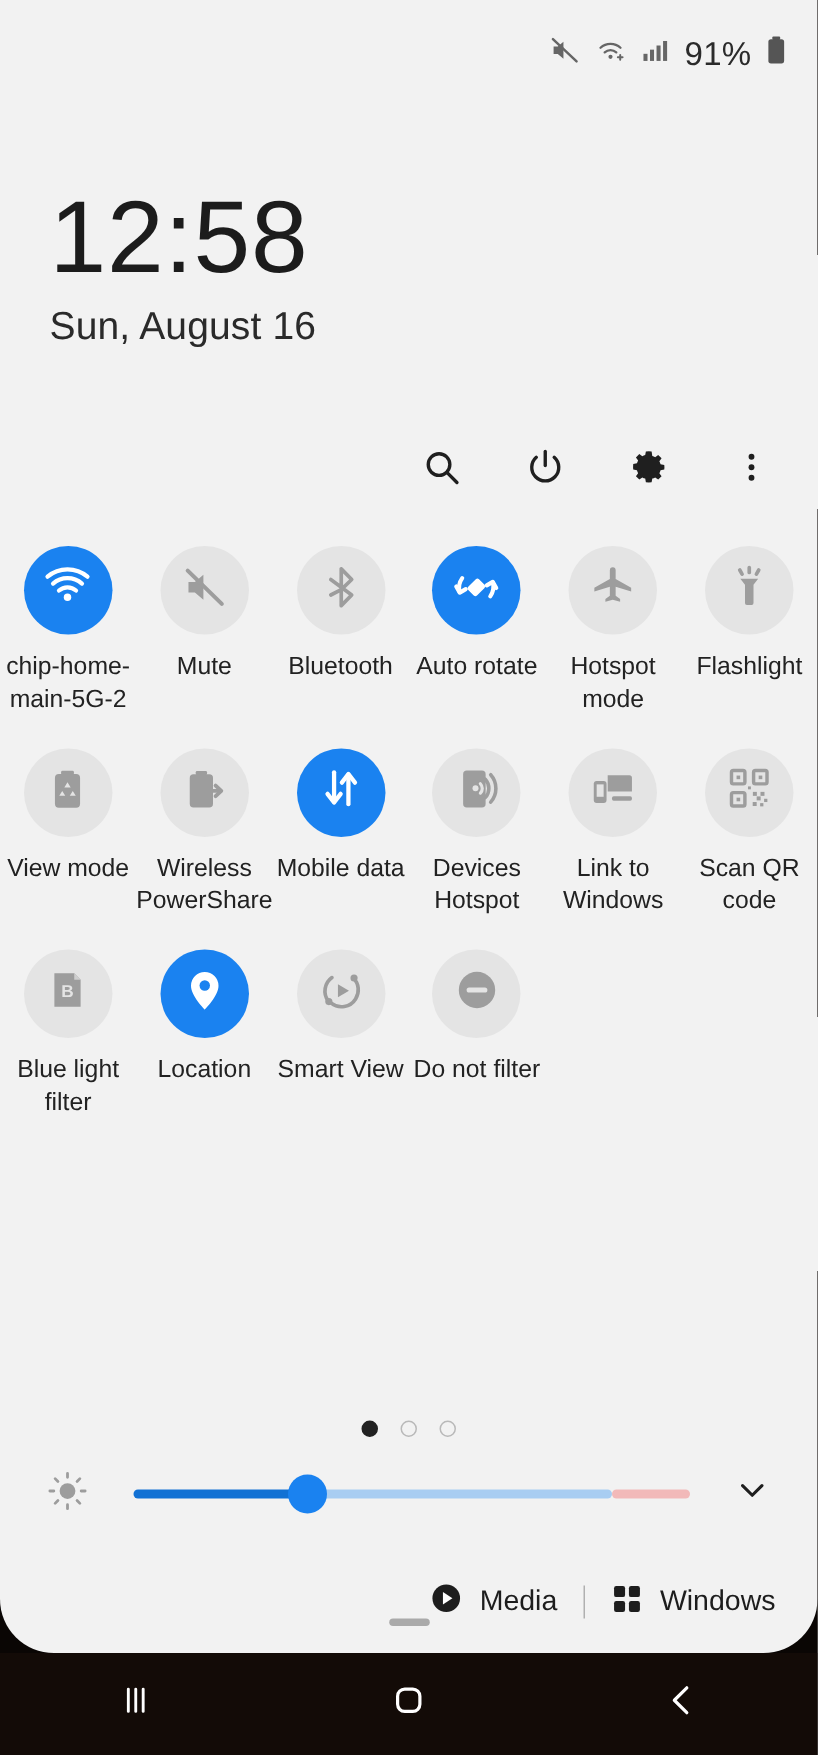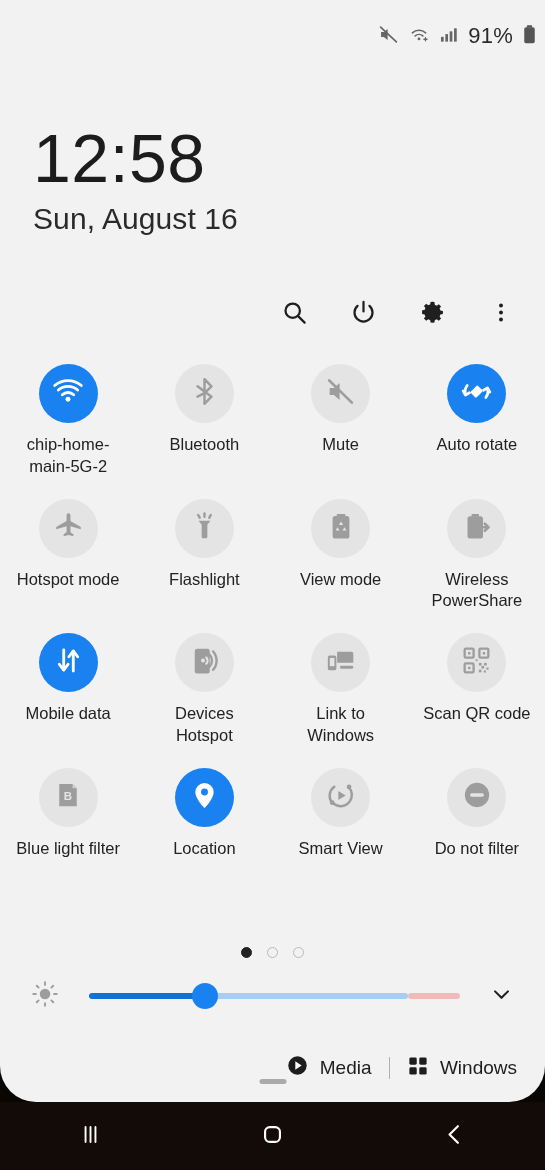--- a/index.html
+++ b/index.html
@@ -30,21 +30,21 @@
 
   
   #statusbar {
     position: absolute;
     top: 0; right: 0;
     height: 72px;
     display: flex;
     align-items: center;
     justify-content: flex-end;
     gap: 9px;
-    padding-right: 8px;
+    padding-right: 20px;
   }
   #statusbar .sb-icon { display: block; }
   #battery-text {
     font-size: 22px;
     color: #2b2b2b;
     letter-spacing: 0.2px;
     margin-left: 1px;
   }
 
   
@@ -54,21 +54,21 @@
     top: 122px;
   }
   #clock-time {
     font-size: 68px;
     color: #1c1c1c;
     line-height: 1.06;
     font-weight: 400;
     letter-spacing: 0.5px;
   }
   #clock-date {
-    font-size: 30px;
+    font-size: 26px;
     color: #2a2a2a;
     margin-top: 8px;
     letter-spacing: 0.1px;
   }
 
   
   #toolbar {
     position: absolute;
     top: 292px;
     right: 22px;
@@ -82,21 +82,21 @@
     cursor: pointer;
   }
 
   
   #tiles {
     position: absolute;
     top: 364px;
     left: 0;
     width: 545px;
     display: grid;
-    grid-template-columns: repeat(4, 1fr);
+    grid-template-columns: repeat(6, 1fr);
     row-gap: 21px;
   }
   .tile {
     display: flex;
     flex-direction: column;
     align-items: center;
     cursor: pointer;
   }
   .tile-circle {
     width: 59px; height: 59px;
@@ -324,37 +324,37 @@
           </svg>
         </span>
       </div>
       <div class="tile-label">chip-home-main-5G-2</div>
     </div>
 
     <div class="tile">
       <div class="tile-circle">
         <span>
           <svg width="31" height="31" viewBox="0 0 24 24">
-            <path d="M12 2.5 L17.4 8 L12 13.2 L12 2.5 L12 21.5 L17.4 16 L6.6 8 M6.6 16 L12 13.2" stroke="#9d9d9d" stroke-width="1.9" fill="none" stroke-linejoin="round" stroke-linecap="round"></path>
-          </svg>
-        </span>
-      </div>
-      <div class="tile-label">Bluetooth</div>
-    </div>
-
-    <div class="tile">
-      <div class="tile-circle">
-        <span>
-          <svg width="31" height="31" viewBox="0 0 24 24">
             <path d="M3.6 9.3h3.3L11.3 5.5v13L6.9 14.7H3.6z" fill="#9d9d9d"></path>
             <path d="M3.2 3.4 L20.8 20.6" stroke="#9d9d9d" stroke-width="2.1" stroke-linecap="round"></path>
           </svg>
         </span>
       </div>
       <div class="tile-label">Mute</div>
+    </div>
+
+    <div class="tile">
+      <div class="tile-circle">
+        <span>
+          <svg width="31" height="31" viewBox="0 0 24 24">
+            <path d="M12 2.5 L17.4 8 L12 13.2 L12 2.5 L12 21.5 L17.4 16 L6.6 8 M6.6 16 L12 13.2" stroke="#9d9d9d" stroke-width="1.9" fill="none" stroke-linejoin="round" stroke-linecap="round"></path>
+          </svg>
+        </span>
+      </div>
+      <div class="tile-label">Bluetooth</div>
     </div>
 
     <div class="tile on">
       <div class="tile-circle">
         <span>
           <svg width="33" height="33" viewBox="0 0 24 24">
             <rect x="9.1" y="8.3" width="6" height="7.4" rx="1.1" transform="rotate(45 12 12)" fill="#fff"></rect>
             <path d="M5.2 7.6a8.2 8.2 0 0 0-1.3 6.6" stroke="#fff" stroke-width="2" fill="none" stroke-linecap="round"></path>
             <path d="M18.8 16.4a8.2 8.2 0 0 0 1.3-6.6" stroke="#fff" stroke-width="2" fill="none" stroke-linecap="round"></path>
             <path d="M2.3 11.6 L4 14.6 L6.9 12.9" stroke="#fff" stroke-width="2" fill="none" stroke-linecap="round" stroke-linejoin="round"></path>

